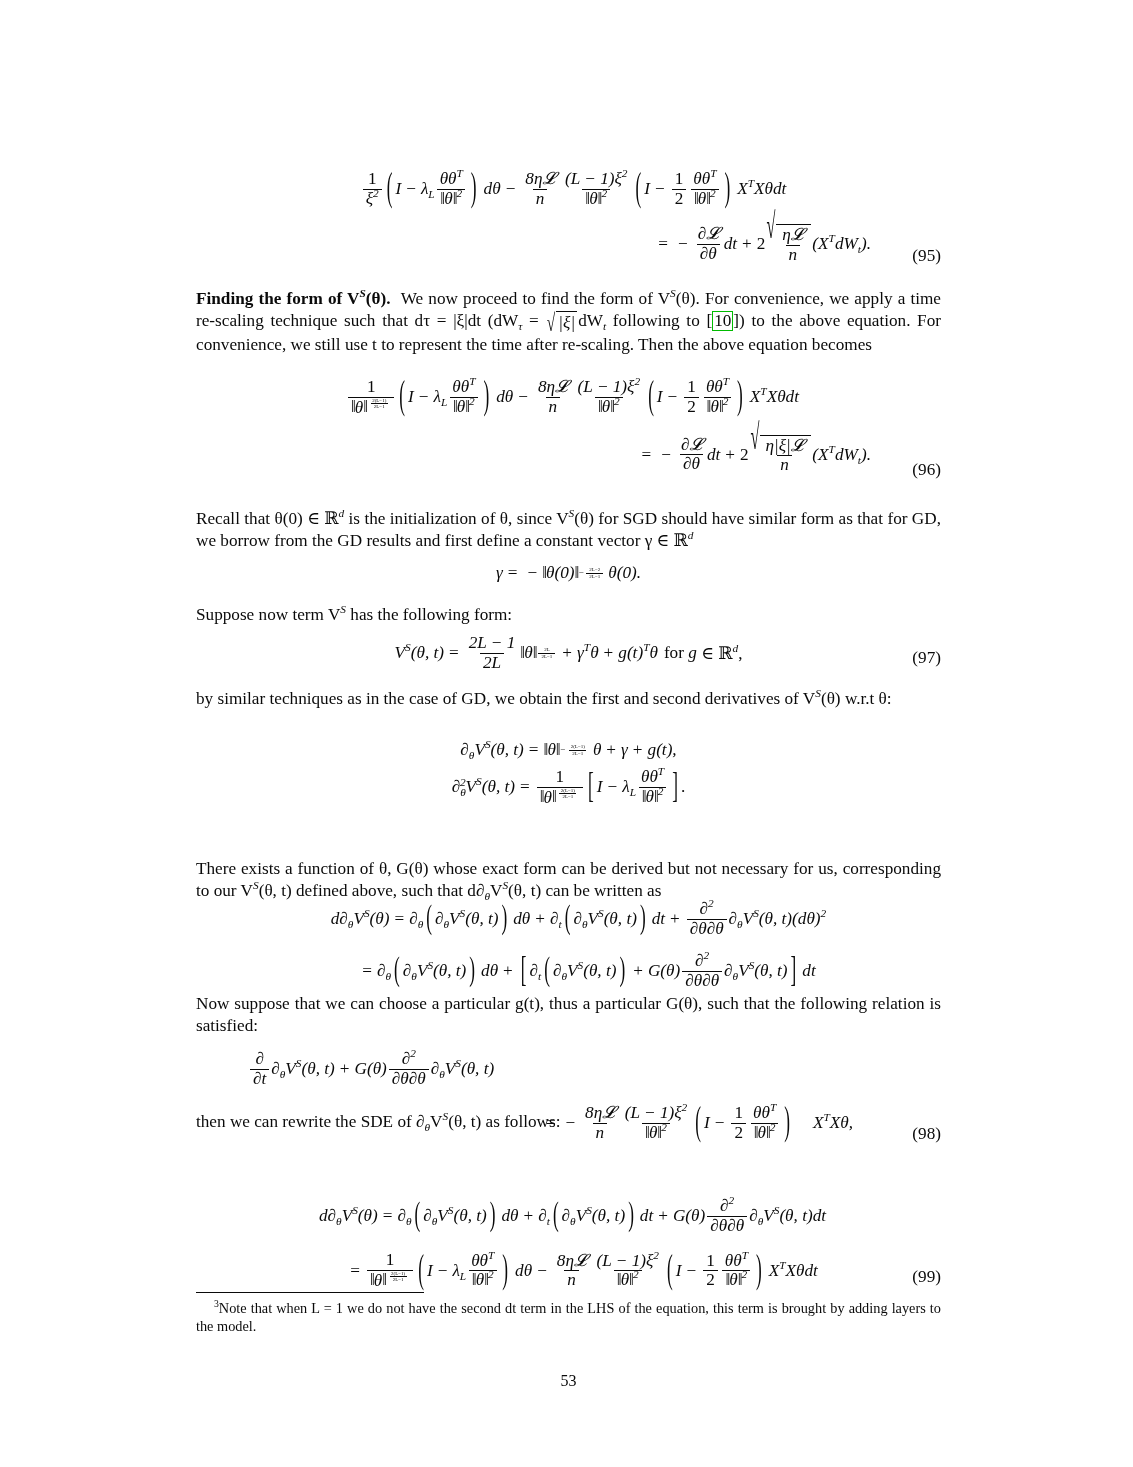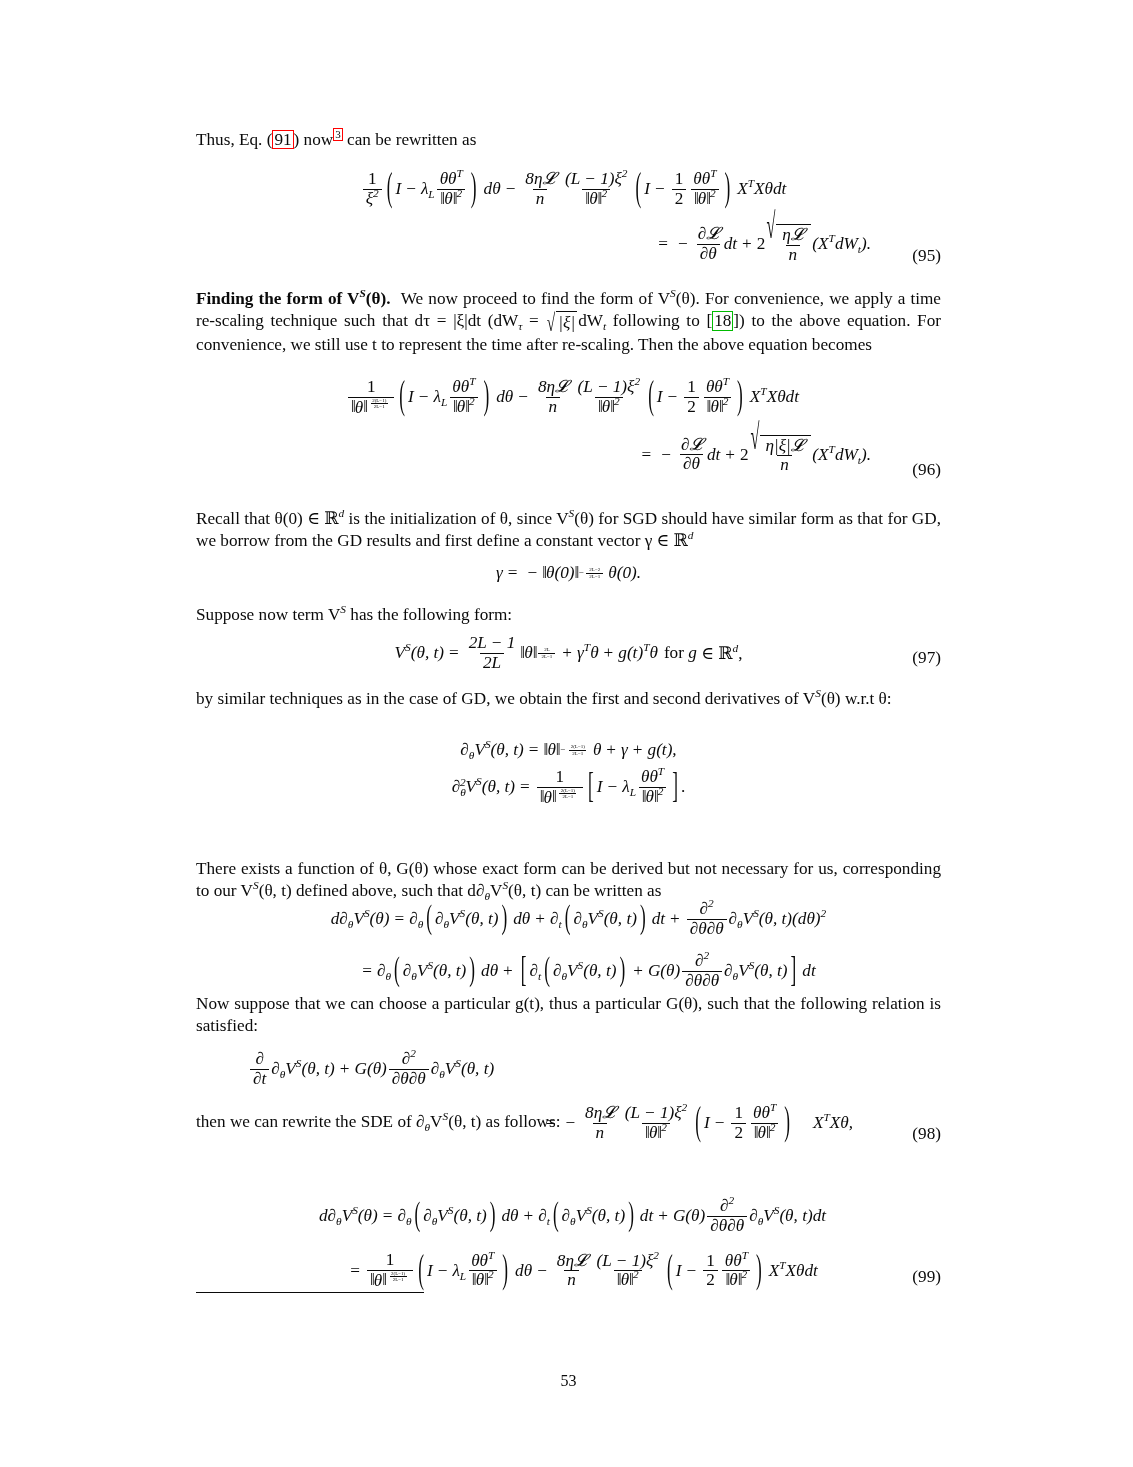--- a/index.html
+++ b/index.html
@@ -153,24 +153,20 @@
     left: 0; right: 0;
     text-align: center;
     font-size: 16px;
   }
 </style>
 </head>
 <body>
 
 <div class="page">
 
-  <div class="para first" style="position:absolute; top:128px; left:0; width:745px;">
-    <span>Thus, Eq. (</span><span class="lnk-red">91</span><span>) now</span><span class="fnmark">3</span>
-    <span>can be rewritten as</span>
-  </div>
 
   <div class="eqblock" style="position:absolute; top:170px; left:0; width:745px;">
     <div class="eqline" style="padding-left:10px;">
       <span class="frac">
           <span class="num mu">1</span>
           <span class="den mi">ξ<sup class="sp mu">2</sup></span>
         </span>
       <span class="pl">(</span>
       <span class="mi">I</span>
         <span class="op">−</span>
@@ -228,21 +224,21 @@
     <div class="eqnum" style="top:76px;">(95)</div>
   </div>
 
   <div class="para" style="position:absolute; top:288px; left:0; width:745px;">
     <b><span>Finding the form of V</span><sup class="sp mu">S</sup><span>(θ).</span></b>
     &nbsp;<span>We now proceed to find the form of V</span><sup class="sp mu">S</sup><span>(θ). For convenience, we apply a time re-scaling technique such that dτ = |ξ|dt (dW</span><sub class="sb">τ</sub><span> = </span><span class="sqrt">
         <span class="radical" style="transform:scaleY(1.35) scaleX(0.85); top:1px;">√</span>
         <span class="radicand" style="padding:0 2px;">
           <span class="mi">|ξ|</span>
         </span>
-      </span><span>dW</span><sub class="sb">t</sub><span> following to [</span><span class="lnk-green">18</span><span>]) to the above equation. For convenience, we still use t to represent the time after re-scaling. Then the above equation becomes</span>
+      </span><span>dW</span><sub class="sb">t</sub><span> following to [</span><span class="lnk-green">10</span><span>]) to the above equation. For convenience, we still use t to represent the time after re-scaling. Then the above equation becomes</span>
   </div>
 
   <div class="eqblock" style="position:absolute; top:378px; left:0; width:745px;">
     <div class="eqline" style="padding-left:8px;">
       <span class="frac">
           <span class="num mu">1</span>
           <span class="den mi"><span class="norm">‖</span>θ<span class="norm">‖</span><sup class="sp mu" style="font-size:0.52em;"><span class="frac tiny" style="display:inline-flex;">
                 <span class="num mu">2(L−1)</span>
                 <span class="den mu">2L−1</span>
               </span></sup></span>
@@ -551,17 +547,20 @@
           <span class="den mi"><span class="norm">‖</span>θ<span class="norm">‖</span><sup class="sp mu">2</sup></span>
         </span>
       <span class="pr">)</span>
       <span class="mi" style="margin-left:4px;">X<sup class="sp">T</sup>Xθdt</span>
     </div>
     <div class="eqnum" style="top:70px;">(99)</div>
   </div>
 
   <div style="position:absolute; top:1292px; left:0; width:745px;">
     <div class="fnrule"></div>
+    <div class="footnote">
+      <span style="display:inline-block; width:18px;"></span><sup class="fnsup">3</sup><span>Note that when L = 1 we do not have the second dt term in the LHS of the equation, this term is brought by adding layers to the model.</span>
+    </div>
   </div>
 
   <div class="pagenum" style="top:1372px;">53</div>
 
 </div>
 
 </body></html>

